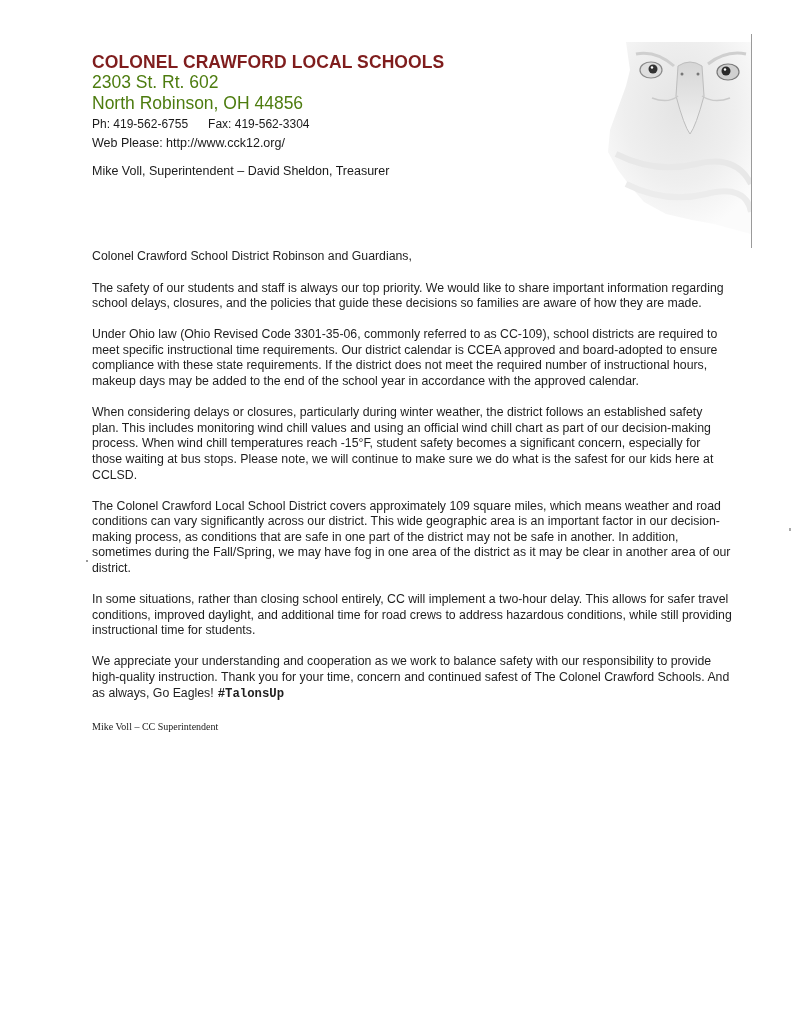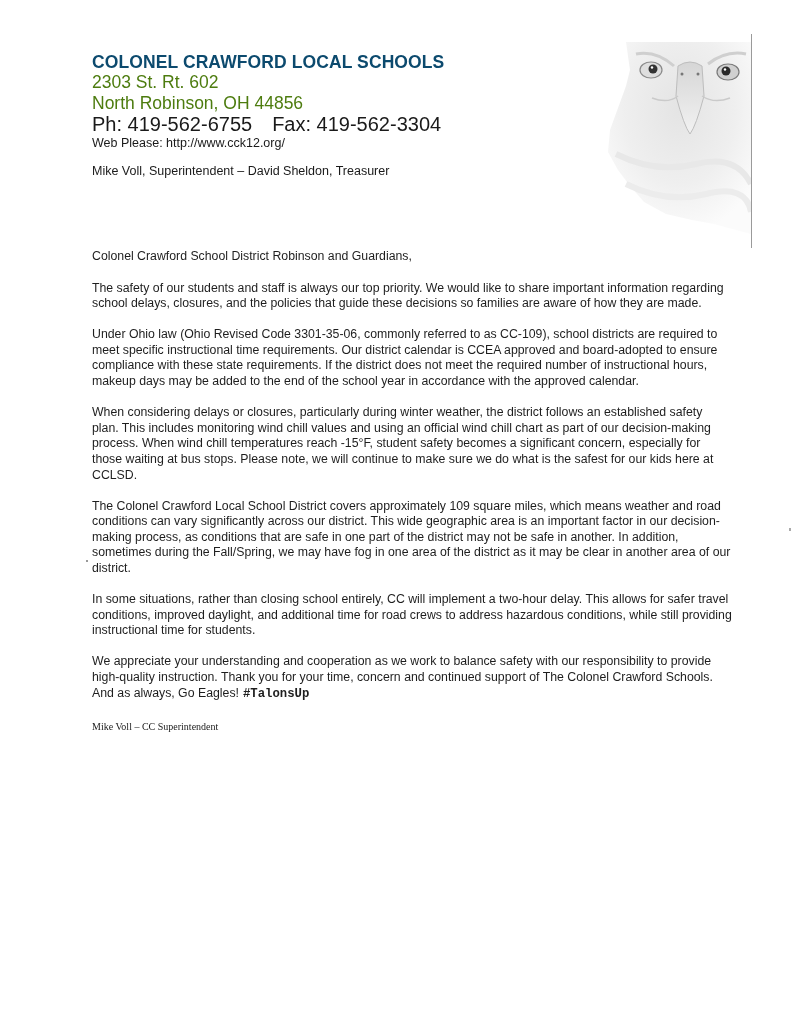--- a/index.html
+++ b/index.html
@@ -18,29 +18,29 @@
     .letterhead {
       position: absolute;
       left: 92px;
       top: 52px;
     }
     .org-name {
       font-size: 17.5px;
       font-weight: bold;
       letter-spacing: 0.1px;
       line-height: 20px;
-      color: #0c4a6e;
+      color: #7f1d1d;
     }
     .addr-line {
       font-size: 17.5px;
       line-height: 21px;
       color: #4d7c0f;
     }
     .contact-line {
-      font-size: 20px;
+      font-size: 12px;
       line-height: 21px;
       color: #1a1a1a;
       white-space: pre;
     }
     .contact-line .fax {
       margin-left: 20px;
     }
     .web-line {
       font-size: 12.5px;
       line-height: 16px;
@@ -166,18 +166,18 @@
 </div>
 <div class="right-rule"></div>
 
 <main class="letter-body">
   <p class="salutation">Colonel Crawford School District Robinson and Guardians,</p>
   <p>The safety of our students and staff is always our top priority. We would like to share important information regarding school delays, closures, and the policies that guide these decisions so families are aware of how they are made.</p>
   <p>Under Ohio law (Ohio Revised Code 3301-35-06, commonly referred to as CC-109), school districts are required to meet specific instructional time requirements. Our district calendar is CCEA approved and board-adopted to ensure compliance with these state requirements. If the district does not meet the required number of instructional hours, makeup days may be added to the end of the school year in accordance with the approved calendar.</p>
   <p>When considering delays or closures, particularly during winter weather, the district follows an established safety plan. This includes monitoring wind chill values and using an official wind chill chart as part of our decision-making process. When wind chill temperatures reach -15°F, student safety becomes a significant concern, especially for those waiting at bus stops.  Please note, we will continue to make sure we do what is the safest for our kids here at CCLSD.</p>
   <p>The Colonel Crawford Local School District covers approximately 109 square miles, which means weather and road conditions can vary significantly across our district. This wide geographic area is an important factor in our decision-making process, as conditions that are safe in one part of the district may not be safe in another.  In addition, sometimes during the Fall/Spring, we may have fog in one area of the district as it may be clear in another area of our district.</p>
   <p>In some situations, rather than closing school entirely, CC will implement a two-hour delay. This allows for safer travel conditions, improved daylight, and additional time for road crews to address hazardous conditions, while still providing instructional time for students.</p>
-  <p><span>We appreciate your understanding and cooperation as we work to balance safety with our responsibility to provide high-quality instruction. Thank you for your time, concern and continued support of The Colonel Crawford Schools. And as always, Go Eagles!</span><span class="hashtag">#TalonsUp</span></p>
+  <p><span>We appreciate your understanding and cooperation as we work to balance safety with our responsibility to provide high-quality instruction. Thank you for your time, concern and continued safest of The Colonel Crawford Schools. And as always, Go Eagles!</span><span class="hashtag">#TalonsUp</span></p>
   <div class="signature">Mike Voll – CC Superintendent</div>
 </main>
 
 <div class="scan-dot"></div>
 <div class="scan-dot2"></div>
 
 </body></html>

